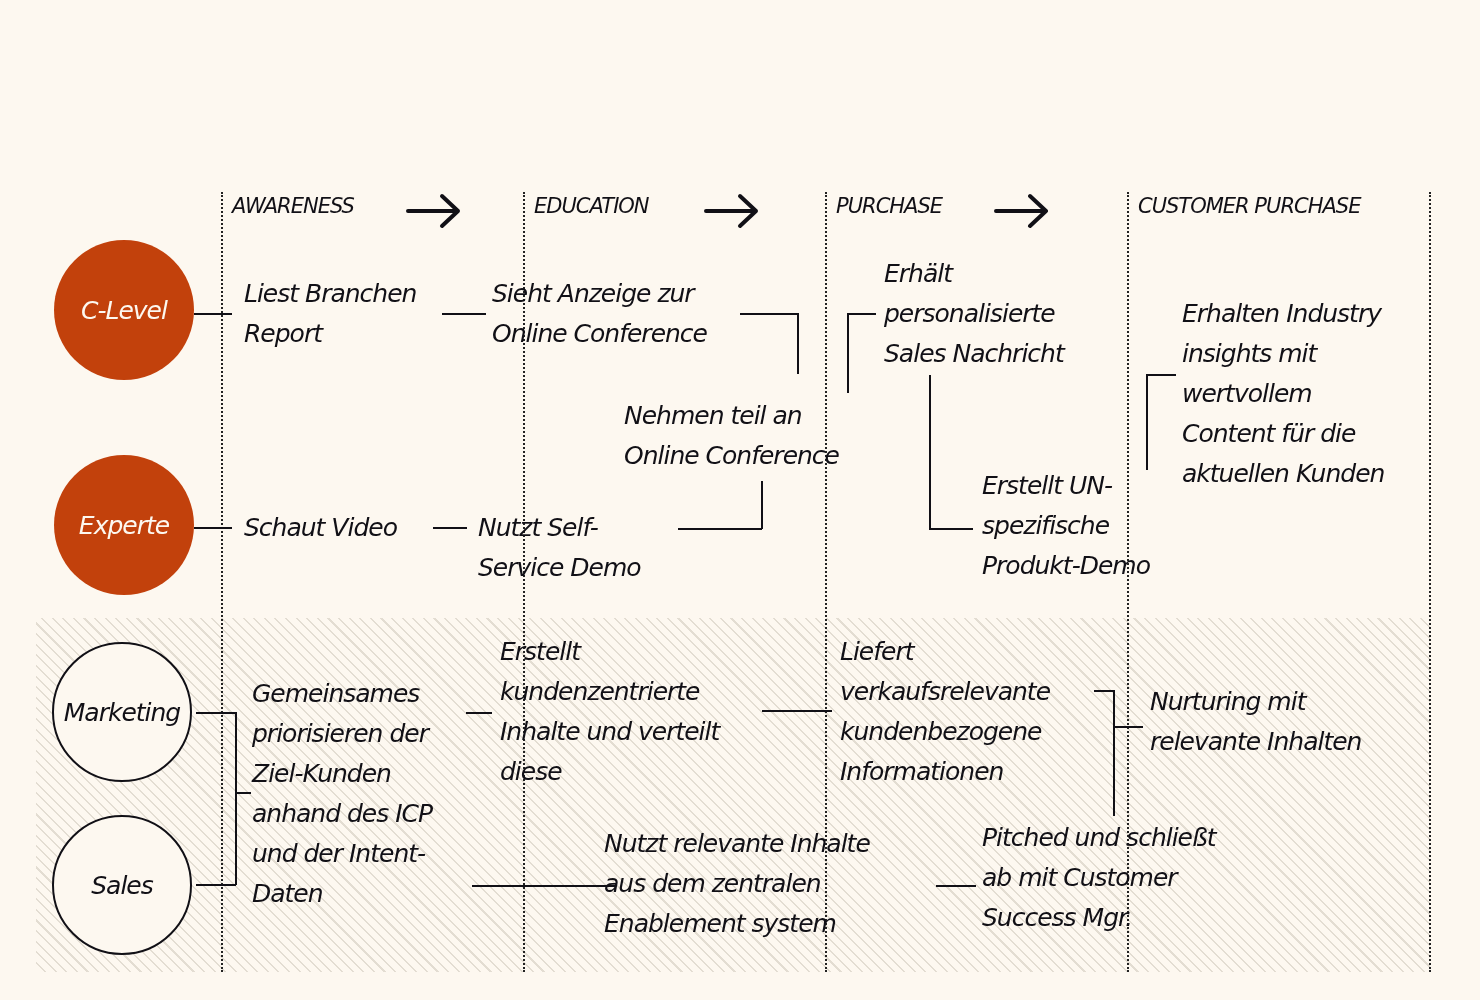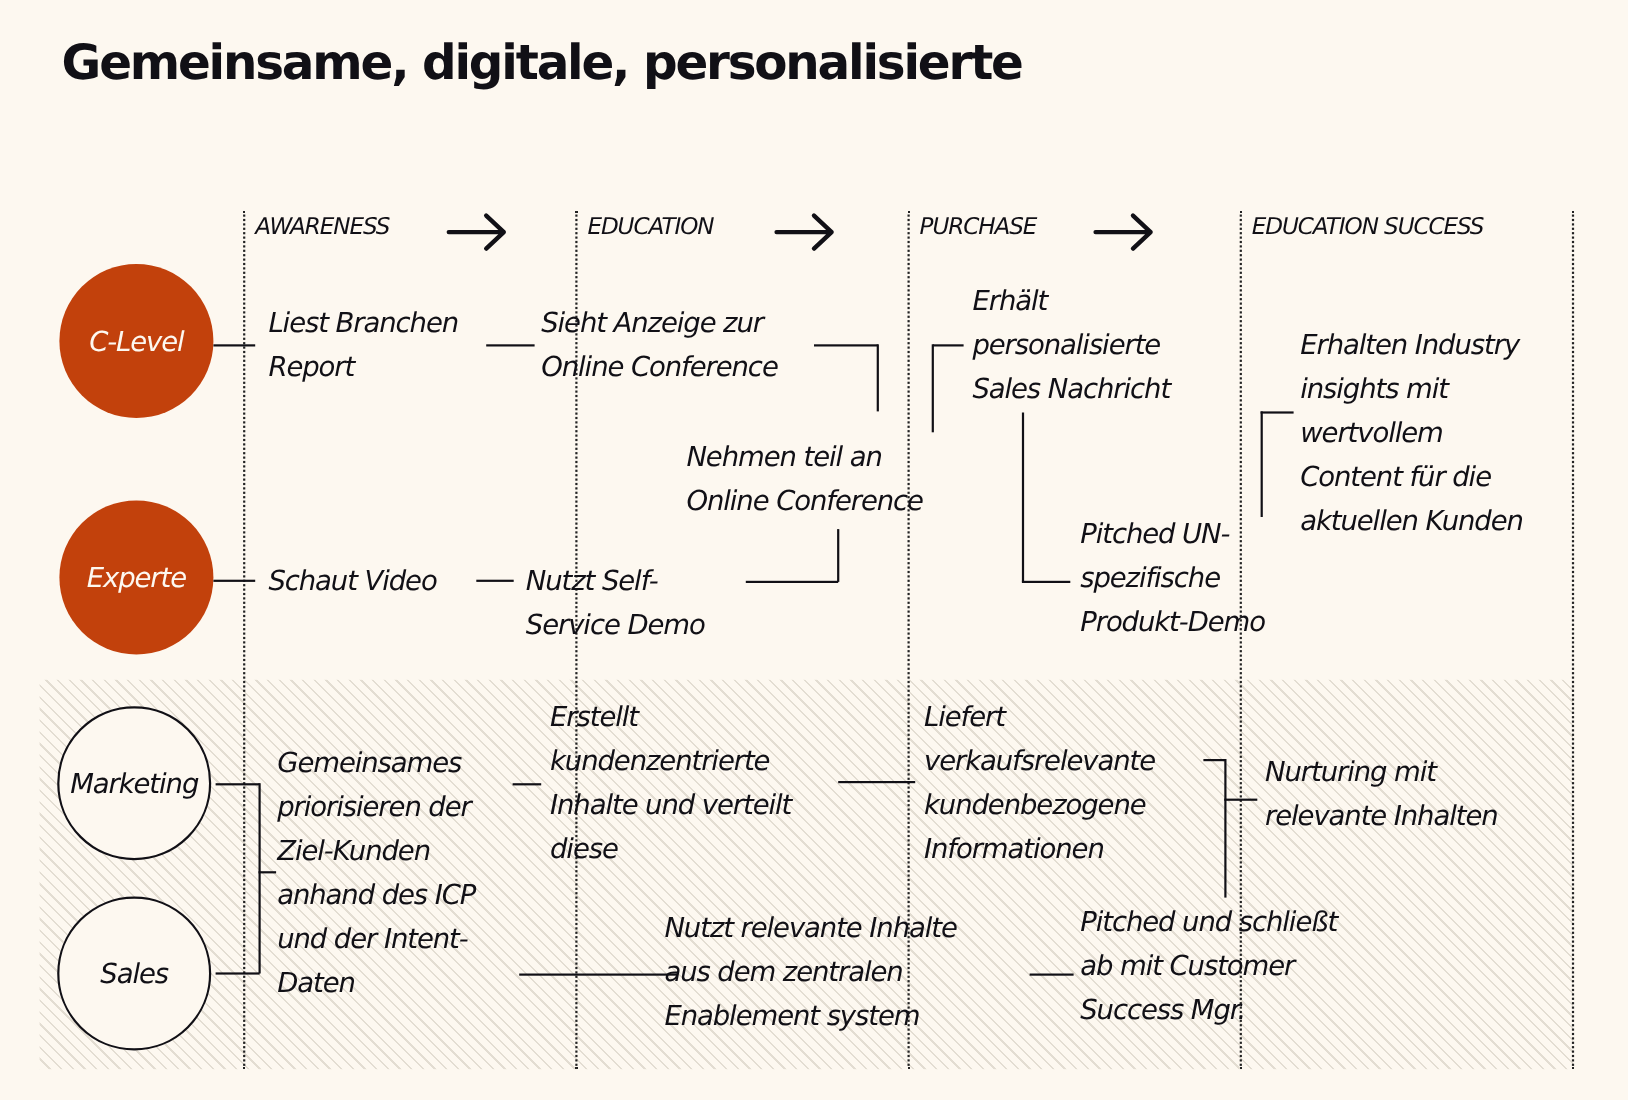--- a/index.html
+++ b/index.html
@@ -14,21 +14,20 @@
     .circle.dark { background:#c2410c; color:#fdf8f0; }
     .circle.light { background:#fdf8f0; border:2px solid #111016; box-sizing:border-box; color:#111016; }
     .txt { position:absolute; font-style:italic; font-size:25px; line-height:40px; letter-spacing:-1px; color:#111016; white-space:pre; }
     .h { position:absolute; height:0; border-top:2px solid #111016; }
     .v { position:absolute; width:0; border-left:2px solid #111016; }
   </style>
 </head>
 <body>
 
 <div class="title">
-  <div>Gemeinsame, digitale, personalisierte</div>
 </div>
 
 <div class="hatch"></div>
 
 <div class="vline" style="left:221px"></div>
 <div class="vline" style="left:523px"></div>
 <div class="vline" style="left:825px"></div>
 <div class="vline" style="left:1127px"></div>
 <div class="vline" style="left:1429px"></div>
 
@@ -37,21 +36,21 @@
     <path d="M4 21 H54 M38 6 L54 21 L38 36" stroke="#111016" stroke-width="4" fill="none" stroke-linecap="round" stroke-linejoin="round"></path>
   </svg>
 <div class="stage" style="left:534px">EDUCATION</div>
 <svg class="arrow" style="left:702px" width="60" height="42" viewBox="0 0 60 42">
     <path d="M4 21 H54 M38 6 L54 21 L38 36" stroke="#111016" stroke-width="4" fill="none" stroke-linecap="round" stroke-linejoin="round"></path>
   </svg>
 <div class="stage" style="left:836px">PURCHASE</div>
 <svg class="arrow" style="left:992px" width="60" height="42" viewBox="0 0 60 42">
     <path d="M4 21 H54 M38 6 L54 21 L38 36" stroke="#111016" stroke-width="4" fill="none" stroke-linecap="round" stroke-linejoin="round"></path>
   </svg>
-<div class="stage" style="left:1138px">EDUCATION SUCCESS</div>
+<div class="stage" style="left:1138px">CUSTOMER PURCHASE</div>
 
 <div class="circle dark" style="left:54px; top:240px">
     <span>C-Level</span>
   </div>
 <div class="circle dark" style="left:54px; top:455px">
     <span>Experte</span>
   </div>
 <div class="circle light" style="left:52px; top:642px">
     <span>Marketing</span>
   </div>
@@ -69,21 +68,21 @@
 personalisierte
 Sales Nachricht</div>
 <div class="txt" style="left:1182px; top:294px">Erhalten Industry
 insights mit
 wertvollem
 Content für die
 aktuellen Kunden</div>
 <div class="txt" style="left:244px; top:508px">Schaut Video</div>
 <div class="txt" style="left:478px; top:508px">Nutzt Self-
 Service Demo</div>
-<div class="txt" style="left:982px; top:466px">Pitched UN-
+<div class="txt" style="left:982px; top:466px">Erstellt UN-
 spezifische
 Produkt-Demo</div>
 <div class="txt" style="left:252px; top:674px">Gemeinsames
 priorisieren der
 Ziel-Kunden
 anhand des ICP
 und der Intent-
 Daten</div>
 <div class="txt" style="left:500px; top:632px">Erstellt
 kundenzentrierte

